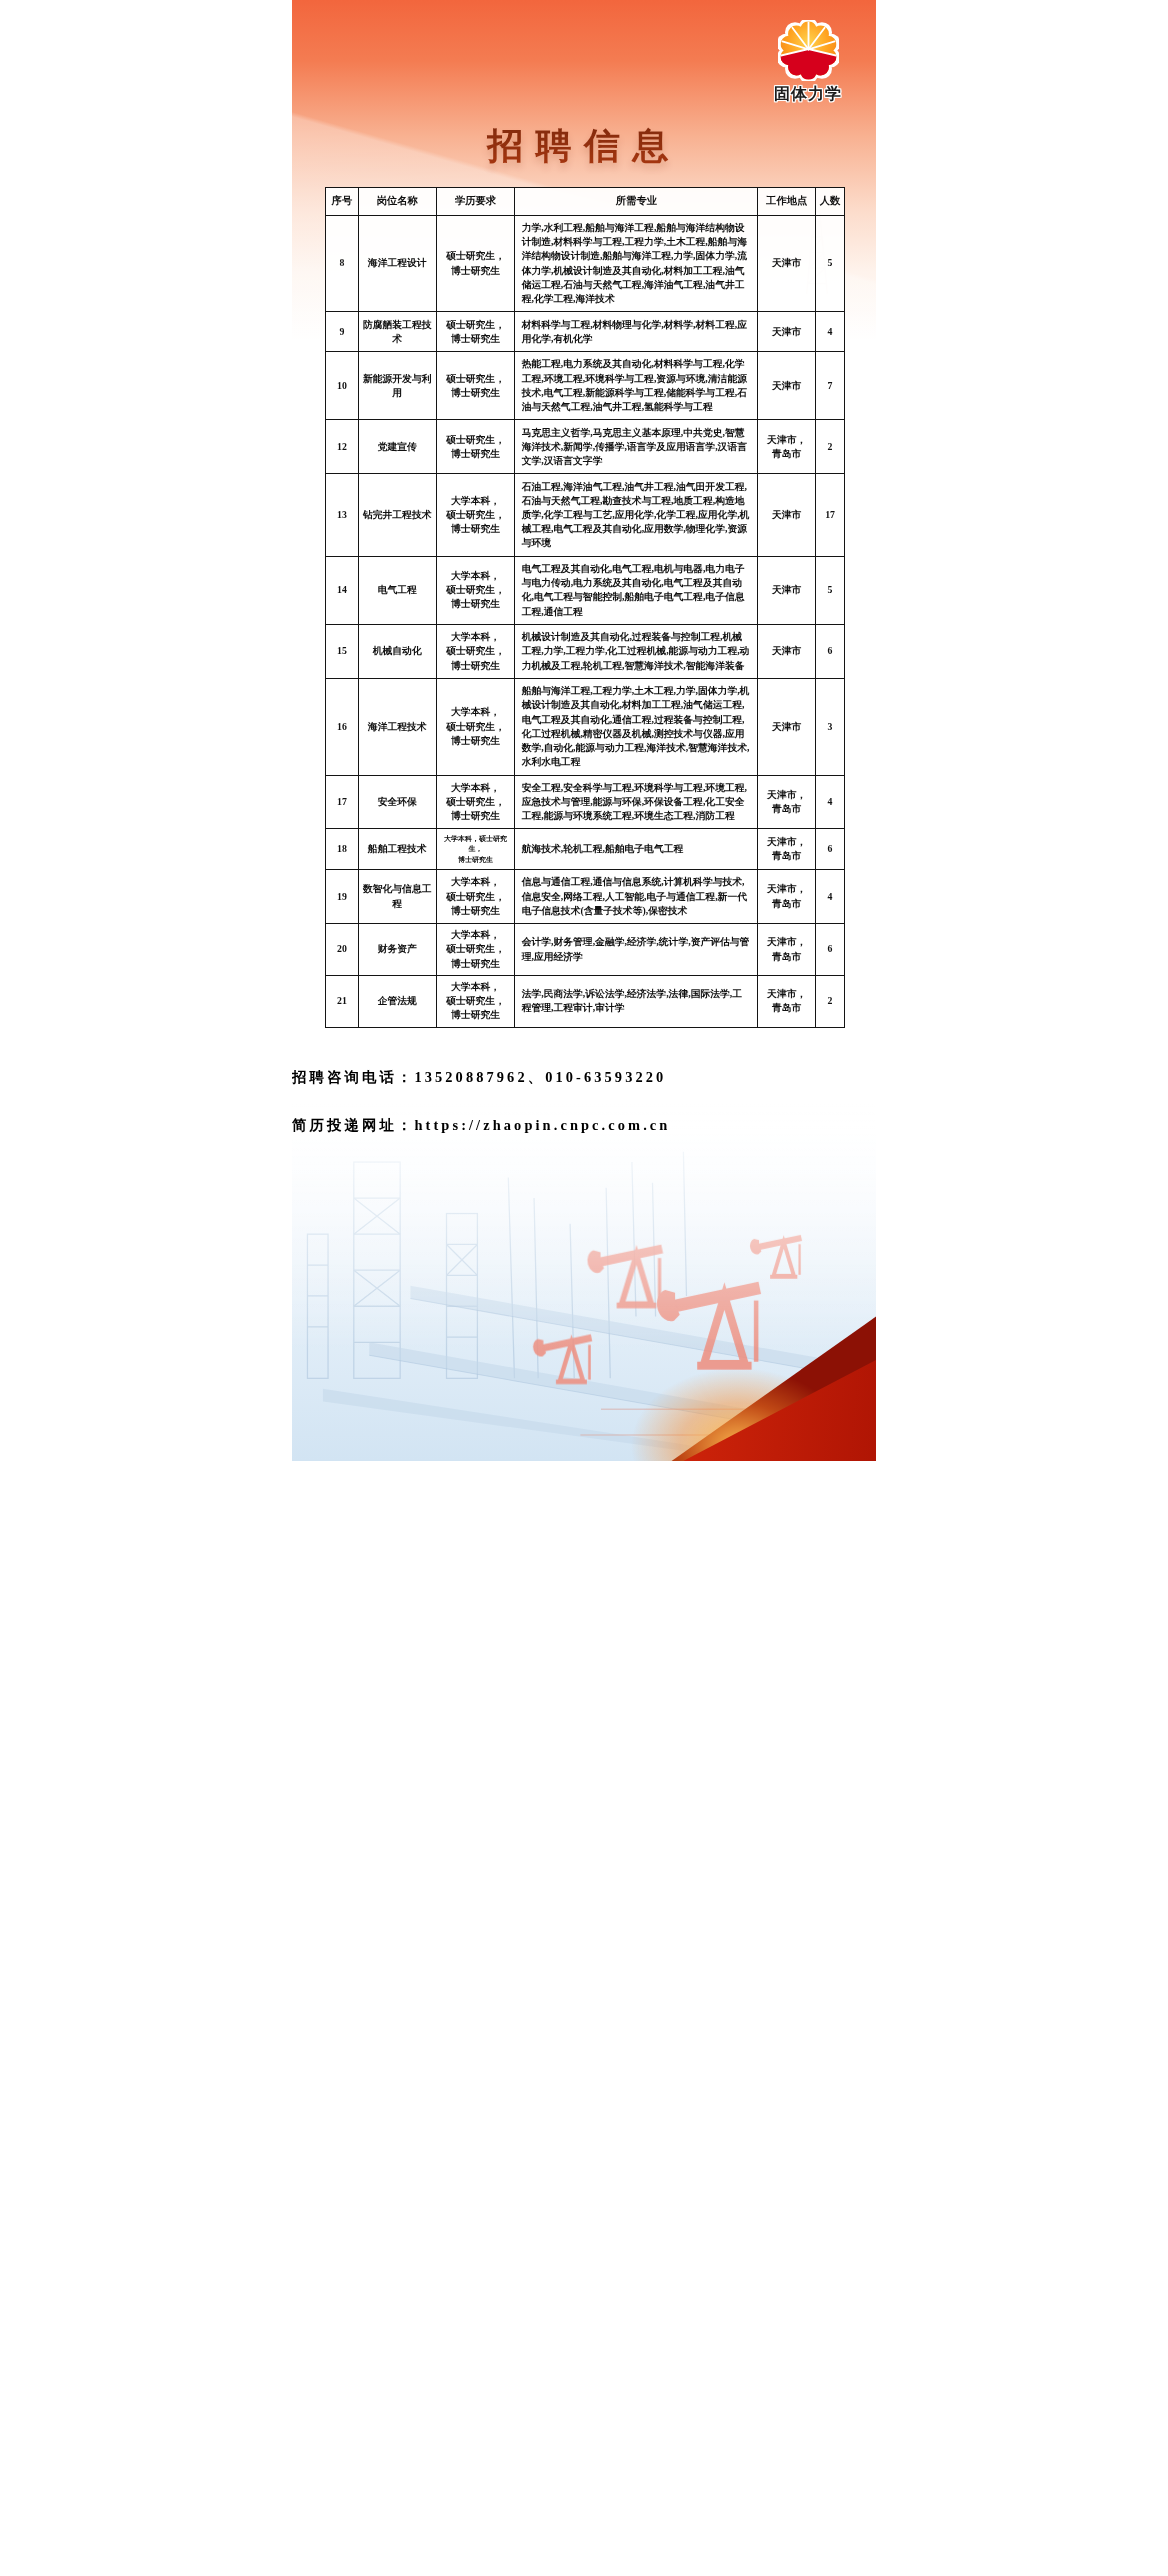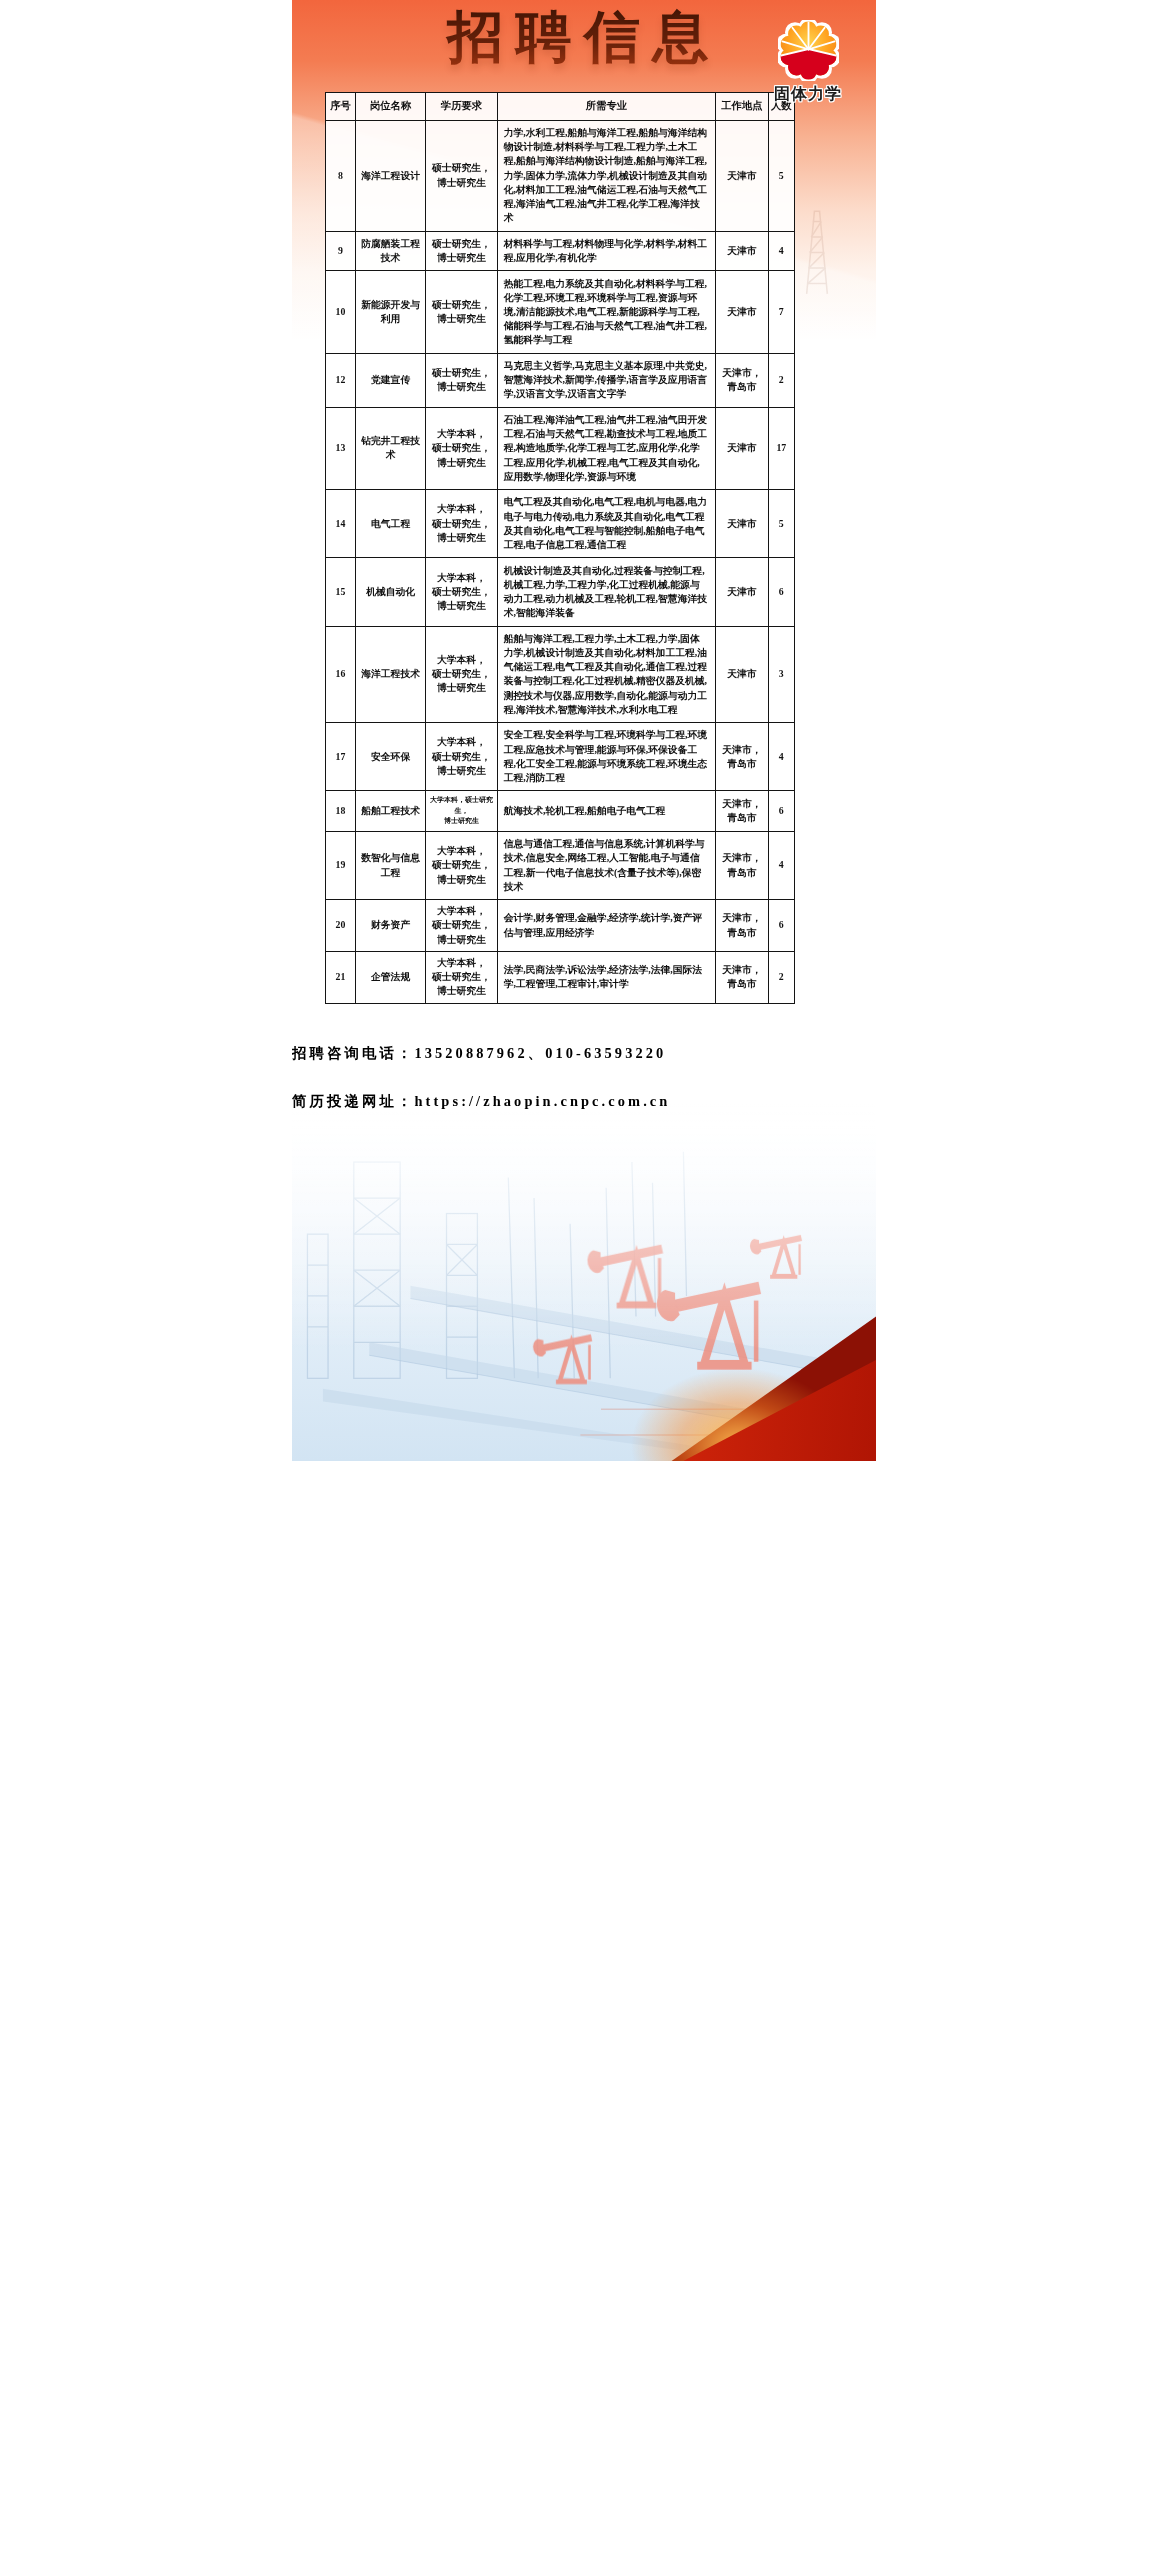--- a/index.html
+++ b/index.html
@@ -23,32 +23,32 @@
   .logo svg{display:block;margin:0 auto;}
   .logo-text{
     margin-top:3.1px;font-family:"Liberation Sans","DejaVu Sans",sans-serif;
     font-weight:900;font-size:16px;letter-spacing:1px;color:#1d1d1d;
     text-shadow:-1px -1px 0 #fff,1px -1px 0 #fff,-1px 1px 0 #fff,1px 1px 0 #fff,0 -1px 0 #fff,0 1px 0 #fff,-1px 0 0 #fff,1px 0 0 #fff;
   }
   
   .derrick{position:absolute;top:206px;right:28px;opacity:.10;z-index:1;}
   
   .page-title{
-    position:relative;z-index:2;margin:0;
+    position:relative;z-index:2;margin:0;padding-top:122px;
     text-align:center;
     font-family:"Liberation Sans","DejaVu Sans",sans-serif;
-    font-weight:900;font-size:56px;letter-spacing:12.4px;
+    font-weight:900;font-size:36px;letter-spacing:12.4px;
     background:linear-gradient(180deg,#3a1305 0%,#63200a 55%,#b03a12 100%);
     -webkit-background-clip:text;background-clip:text;color:transparent;
     text-shadow:0 5.2px 7.2px rgba(120,40,10,0.18);
   }
   
   .job-table{
     position:relative;z-index:2;
-    width:470px;margin:15.5px auto 0 33px;
+    width:520px;margin:15.5px auto 0 33px;
     border-collapse:collapse;table-layout:fixed;
     background:rgba(255,255,255,0.93);
   }
   .job-table th,.job-table td{
     border:0.8px solid #141414;border-top-width:1.2px;border-bottom-width:1.2px;
     padding:4.1px 2.6px;text-align:center;vertical-align:middle;
     font-weight:700;line-height:1.45;
   }
   .job-table{border:1.5px solid #141414;}
   .job-table th{font-size:10.3px;padding:6.2px 2.1px;}

